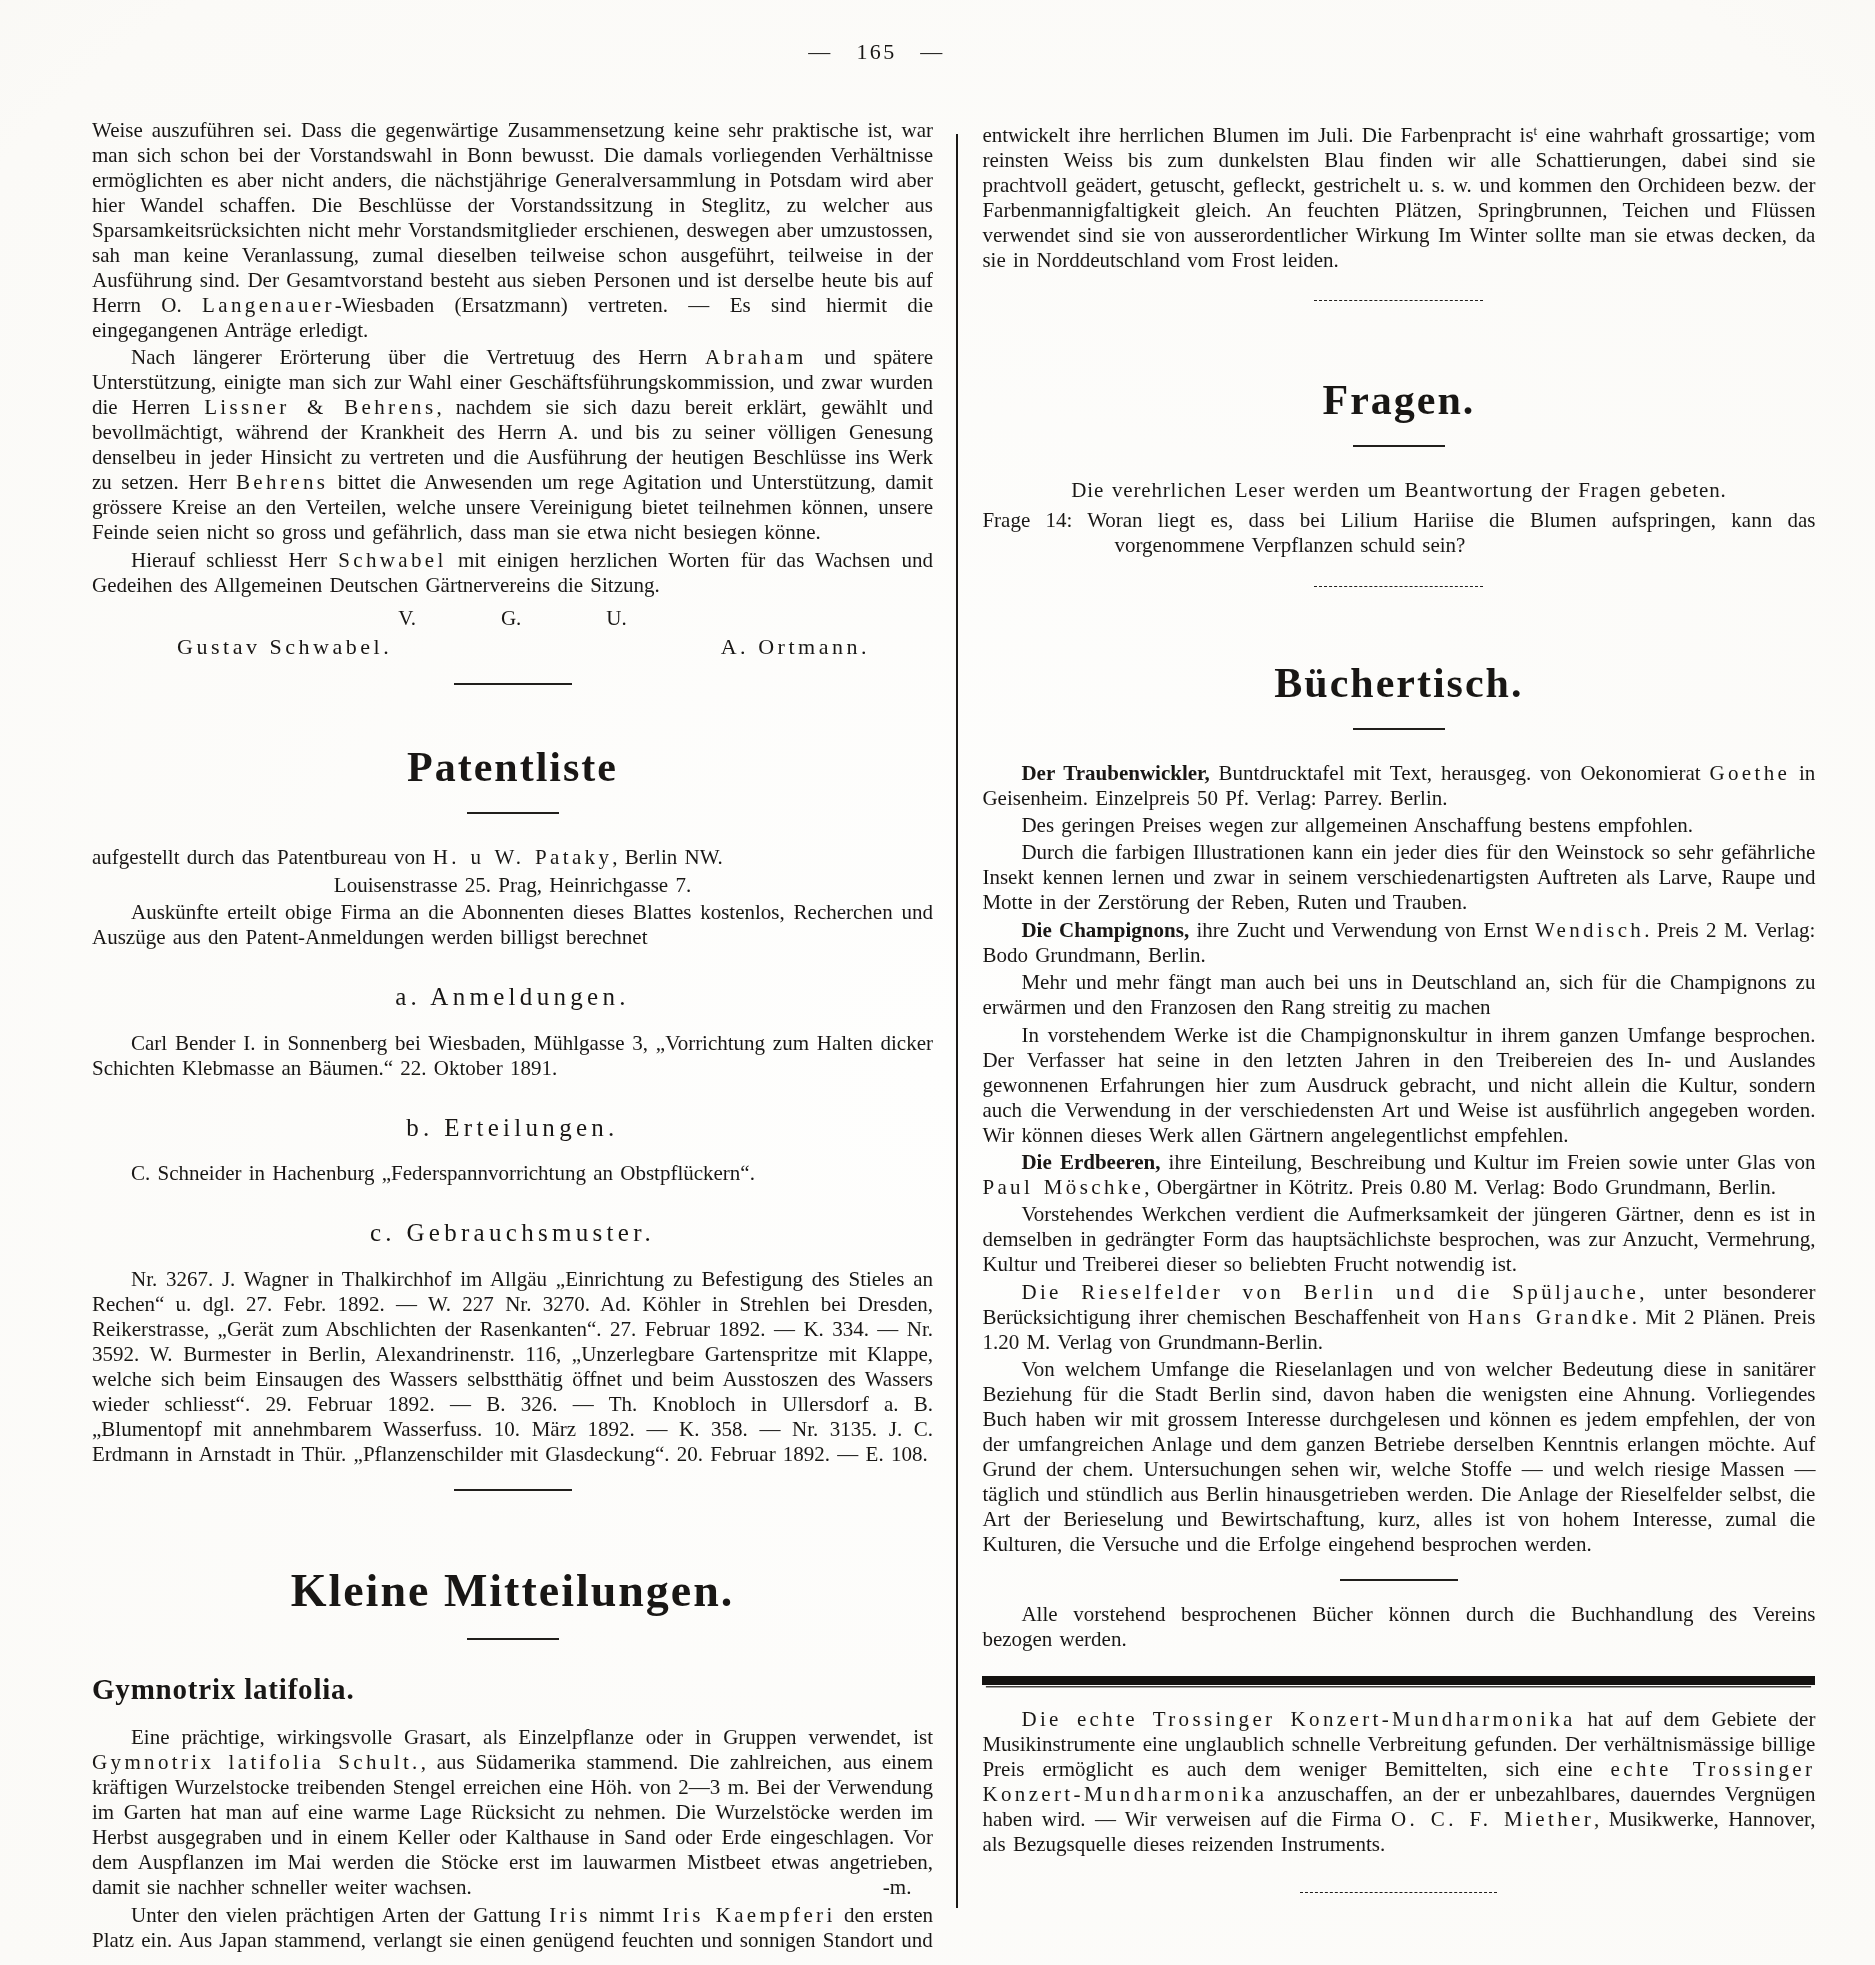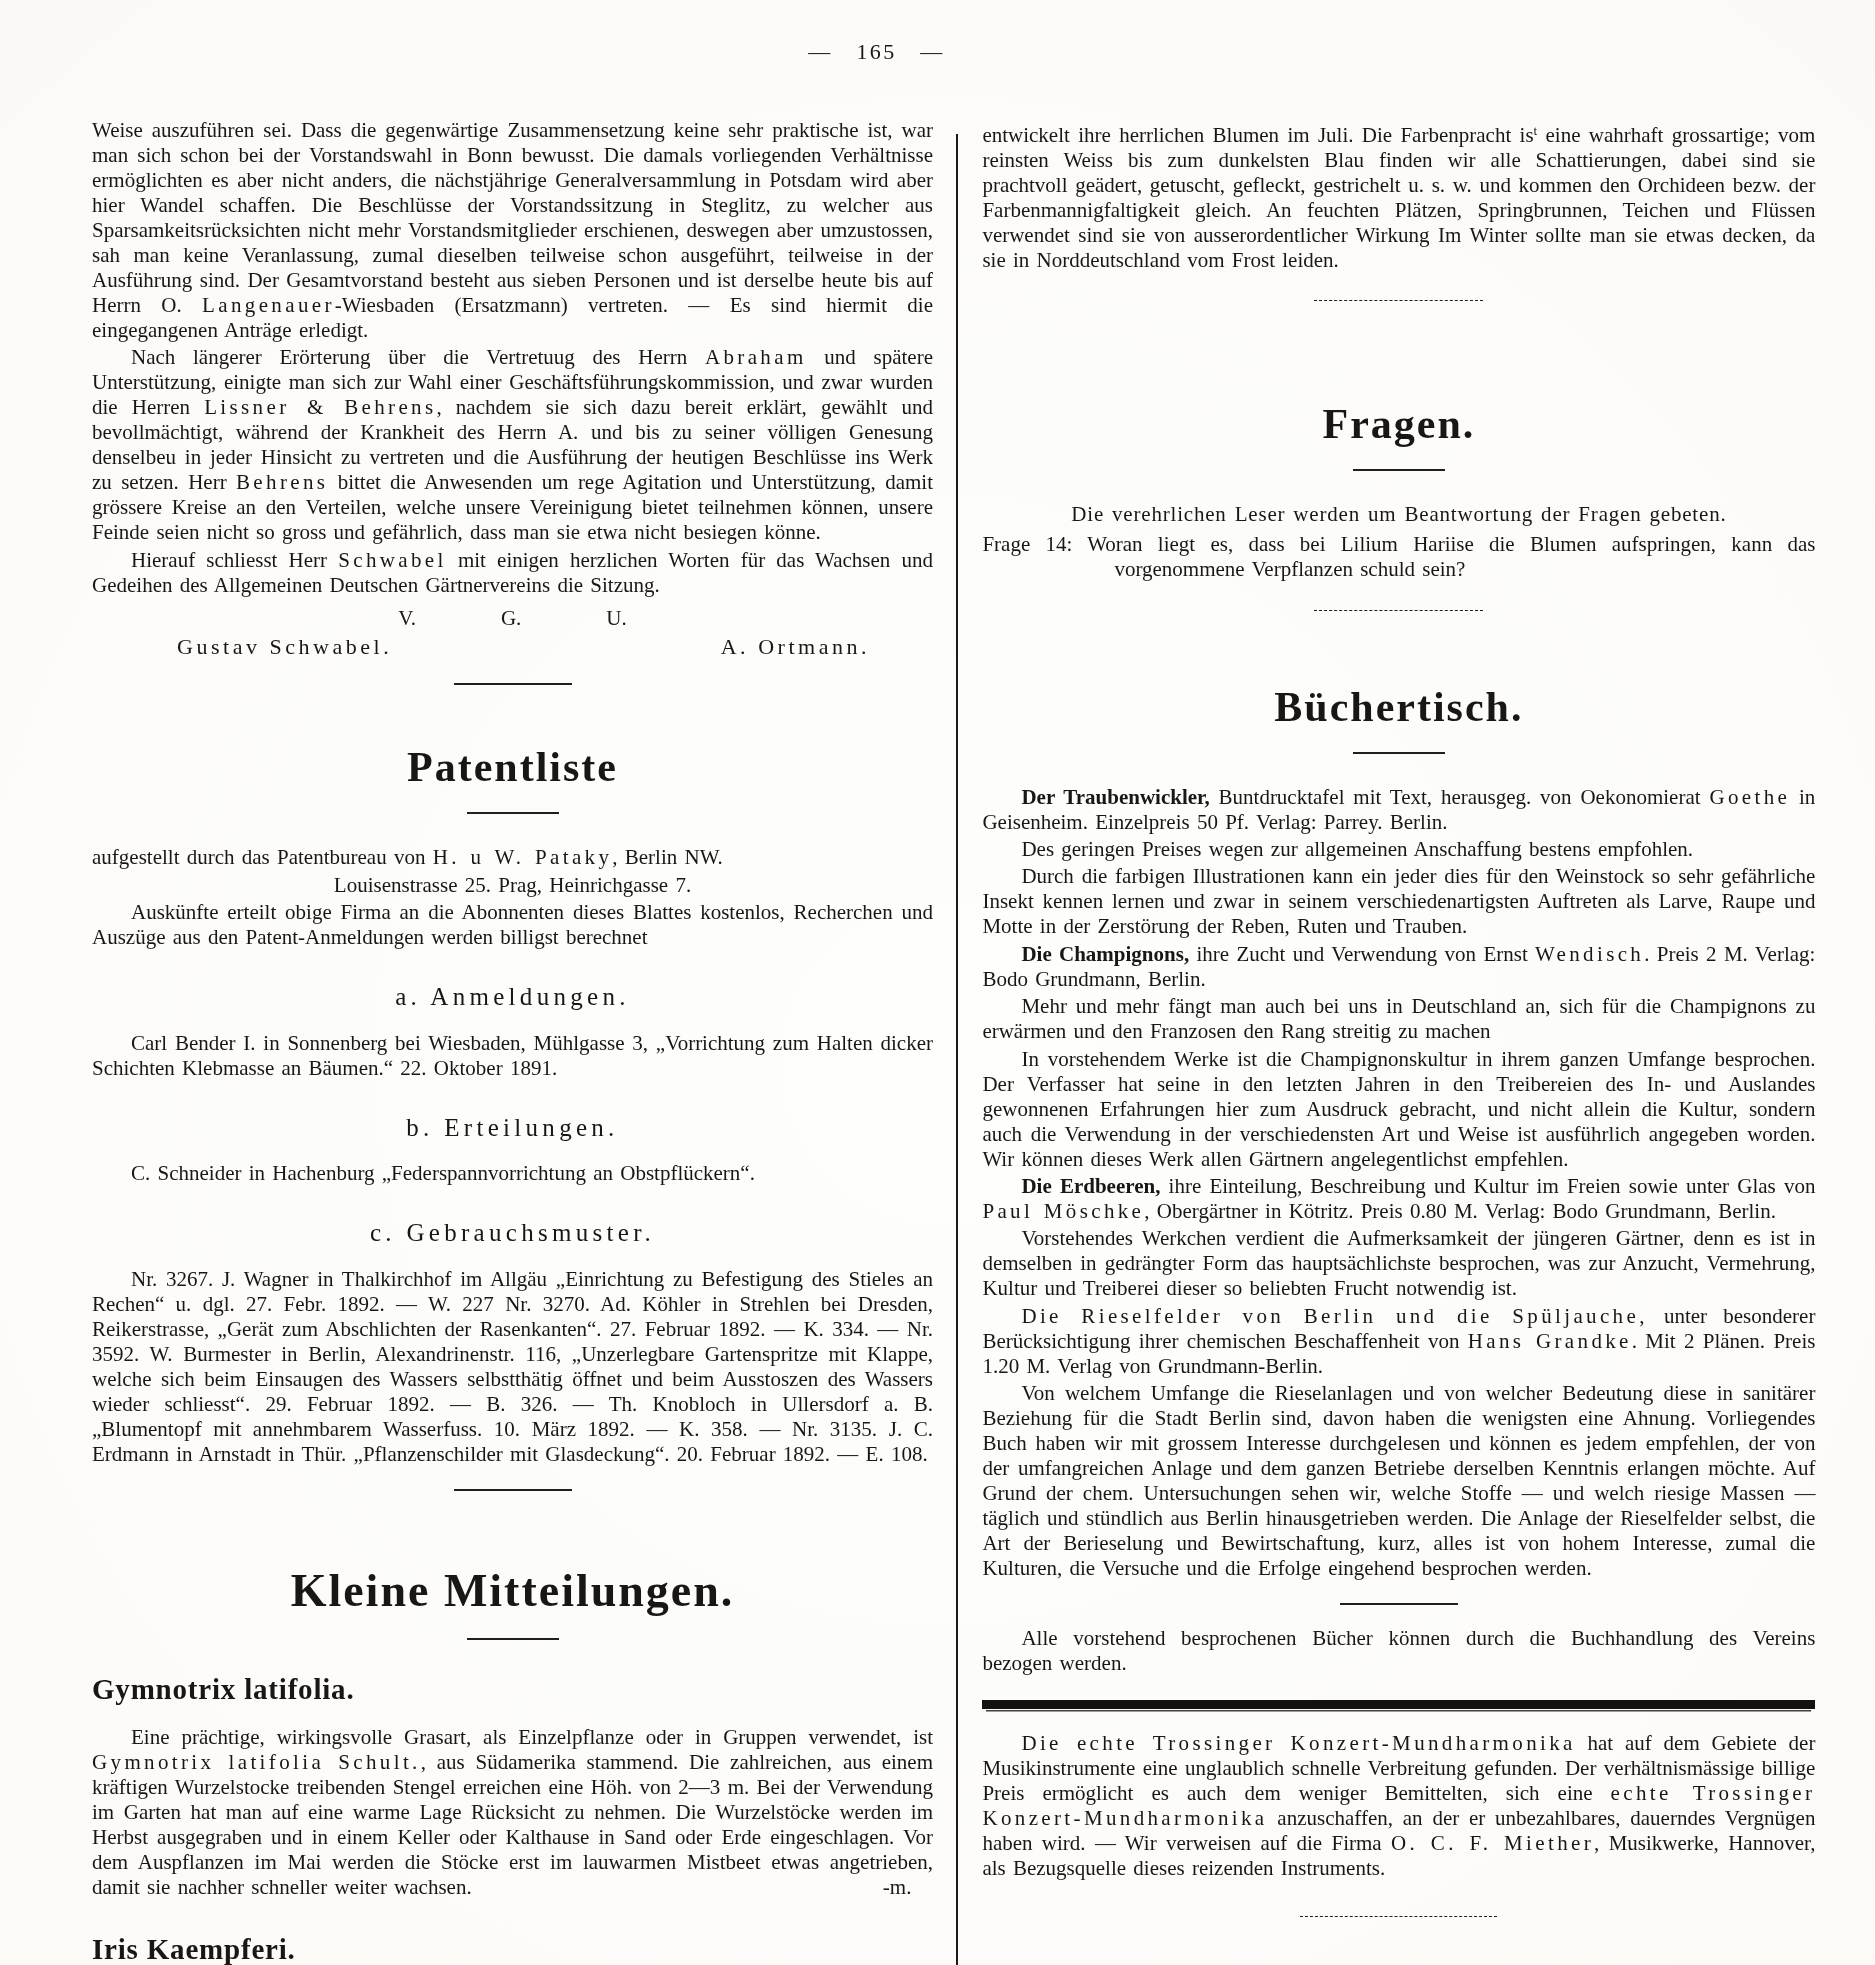--- a/index.html
+++ b/index.html
@@ -45,21 +45,21 @@
   .sup { font-size: 0.62em; vertical-align: 0.5em; }
   .title {
     font-weight: bold;
     font-size: 42px;
     line-height: 1.1;
     text-align: center;
     letter-spacing: 2px;
     margin: 59px 0 21.6px 0;
   }
   .title.km { font-size: 46px; margin-top: 75px; }
-  .title.fg { margin-top: 100px; }
+  .title.fg { margin-top: 76px; }
   .title.bt { margin-top: 73px; }
   .rule {
     border: 0; border-top: 2.4px solid #211f1c;
     width: 118px; margin: 21.6px auto;
   }
   .rule.under { width: 92px; border-top-width: 2px; margin: 11.8px auto 31px; }
   .rule.dashed { border-top-style: dashed; border-top-width: 1.6px; width: 169px; margin: 27.5px auto; }
   .rule.endmark { width: 197px; margin-top: 35px; }
   .crosshead {
     font-weight: normal;
@@ -139,21 +139,20 @@
 
       <h1 class="title km">Kleine Mitteilungen.</h1>
       <hr class="rule under">
 
       <h2 class="subhead">Gymnotrix latifolia.</h2>
       <div class="rel">
         <p class="bp ind"><span>Eine prächtige, wirkingsvolle Grasart, als Einzelpflanze oder in Gruppen verwendet, ist </span><span class="sp">Gymnotrix latifolia Schult.</span><span>, aus Südamerika stammend. Die zahlreichen, aus einem kräftigen Wurzelstocke treibenden Stengel erreichen eine Höh. von 2—3 m. Bei der Verwendung im Garten hat man auf eine warme Lage Rücksicht zu nehmen. Die Wurzelstöcke werden im Herbst ausgegraben und in einem Keller oder Kalthause in Sand oder Erde eingeschlagen. Vor dem Auspflanzen im Mai werden die Stöcke erst im lauwarmen Mistbeet etwas angetrieben, damit sie nachher schneller weiter wachsen.</span></p>
         <span class="mark">-m.</span>
       </div>
 
-      <h2 class="subhead">Iris Kaempferi.</h2>
       <p class="bp ind"><span>Unter den vielen prächtigen Arten der Gattung </span><span class="sp">Iris</span><span> nimmt </span><span class="sp">Iris Kaempferi</span><span> den ersten Platz ein. Aus Japan stammend, verlangt sie einen genügend feuchten und sonnigen Standort und</span></p>
 
     </div>
 
     <div class="divider"></div>
 
     <div class="col colR">
 
       <p class="bp"><span>entwickelt ihre herrlichen Blumen im Juli. Die Farbenpracht is</span><span class="sup">t</span><span> eine wahrhaft grossartige; vom reinsten Weiss bis zum dunkelsten Blau finden wir alle Schattierungen, dabei sind sie prachtvoll geädert, getuscht, gefleckt, gestrichelt u. s. w. und kommen den Orchideen bezw. der Farbenmannigfaltigkeit gleich. An feuchten Plätzen, Springbrunnen, Teichen und Flüssen verwendet sind sie von ausserordentlicher Wirkung  Im Winter sollte man sie etwas decken, da sie in Norddeutschland vom Frost leiden.</span></p>
 

